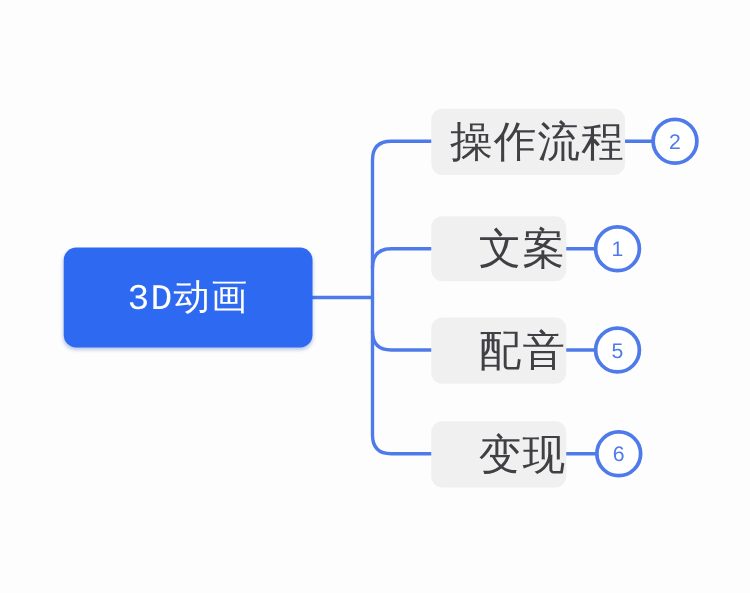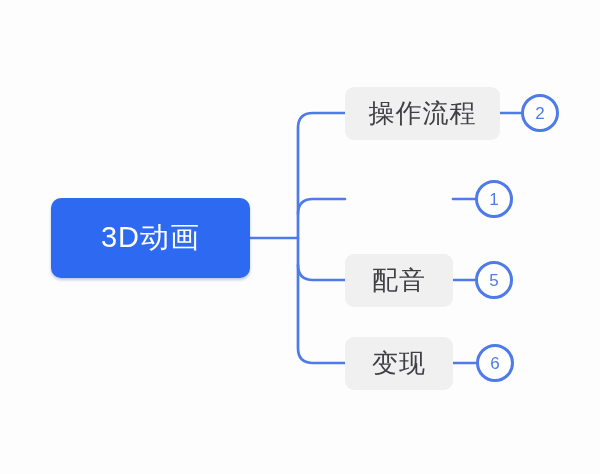--- a/index.html
+++ b/index.html
@@ -40,27 +40,29 @@
     white-space:nowrap;
   }
   .root-node{
     left:51px;top:198px;width:199px;height:80px;
     background:var(--root-bg);
     color:var(--root-text);
     border-radius:10px;
     font-size:29px;
     letter-spacing:1px;
     box-shadow:0 2px 3px rgba(25,70,170,0.28);
+    font-family:Liberation Mono, monospace;
   }
   .child-node{
     background:var(--child-bg);
     color:var(--child-text);
     border-radius:9px;
-    font-size:26px;
+    font-size:34px;
     letter-spacing:1px;
+    justify-content:flex-end;
   }
   .child-1{left:345px;top:87px;width:155px;height:53px;}
   .child-2{left:345px;top:173px;width:108px;height:52px;}
   .child-3{left:345px;top:254px;width:108px;height:53px;}
   .child-4{left:345px;top:337px;width:108px;height:53px;}
   .badge{
     position:absolute;
     width:38px;height:38px;
     border-radius:50%;
     border:3px solid var(--badge-border);
@@ -96,20 +98,23 @@
     <path d="M 453 363 H 478"></path>
   </svg>
 
   <div class="node root-node">
     <span>3D动画</span>
   </div>
 
   <div class="node child-node child-1">
     <span>操作流程</span>
   </div>
+  <div class="node child-node child-2">
+    <span>文案</span>
+  </div>
   <div class="node child-node child-4">
     <span>变现</span>
   </div>
   <div class="node child-node child-3">
     <span>配音</span>
   </div>
 
   <div class="badge badge-1">2</div>
   <div class="badge badge-2">1</div>
   <div class="badge badge-3">5</div>

